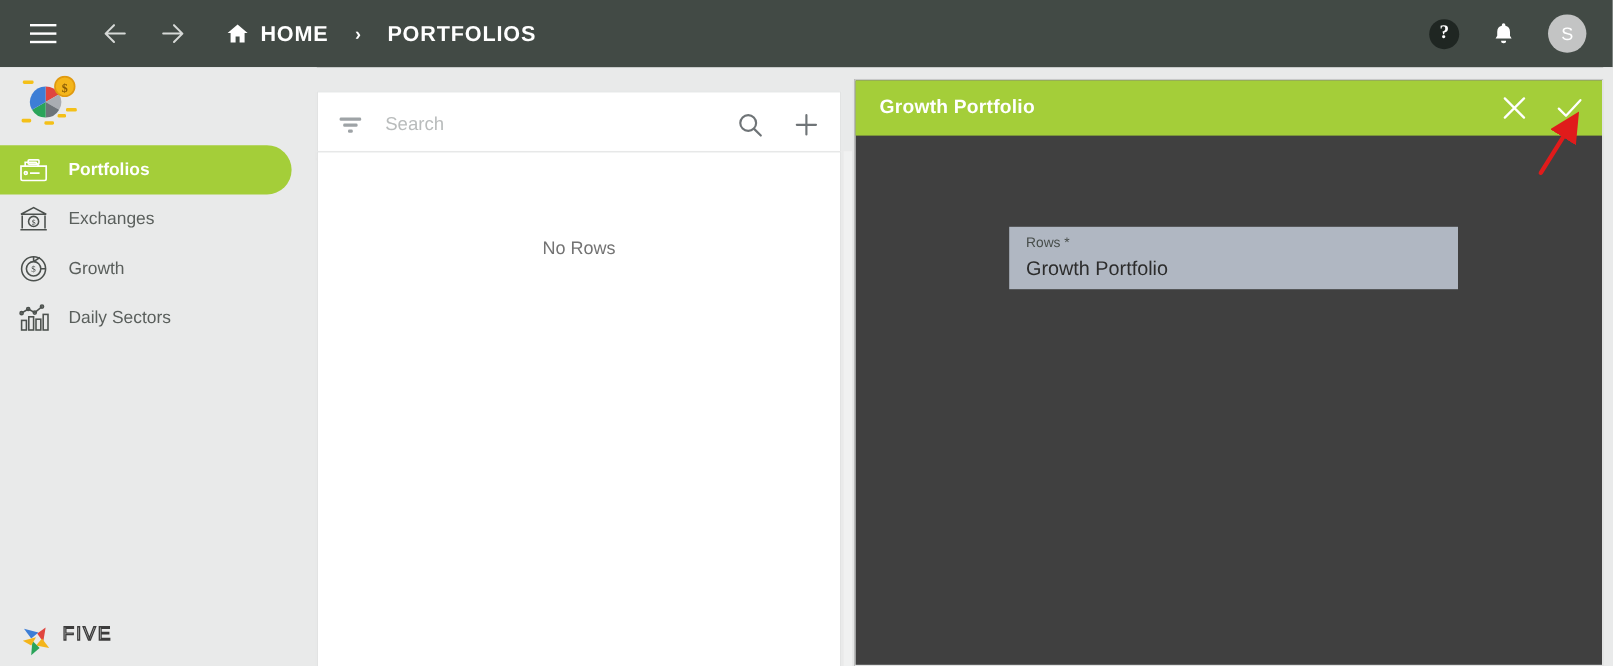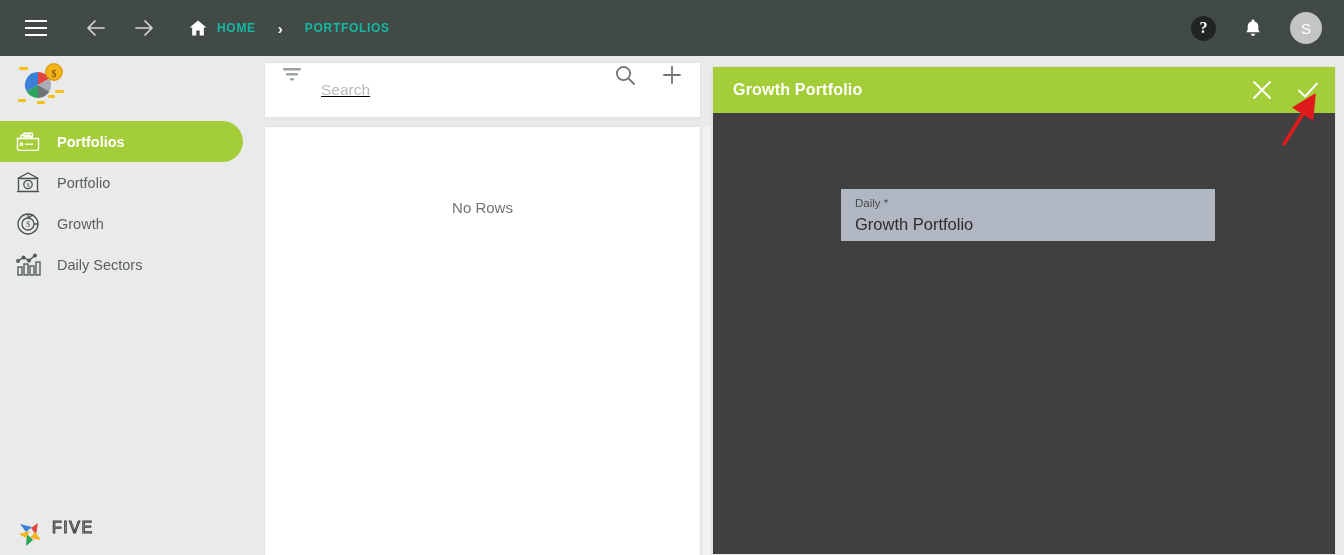--- a/index.html
+++ b/index.html
@@ -28,21 +28,21 @@
   .hamburger span:nth-child(2){ top: 7px; }
   .hamburger span:nth-child(3){ top: 14px; }
 
   .arrow-ic { width: 24px; height: 24px; }
   .arrow-ic svg { display:block; }
 
   .crumbs { display: flex; align-items: center; margin-left: 22px; }
   .crumb-home { display: flex; align-items: center; cursor: pointer; }
   .home-ic { width: 20px; height: 20px; margin-right: 9px; }
   .crumb-txt {
-    color: #14b8a6; font-size: 12px; font-weight: bold;
+    color: #ffffff; font-size: 18px; font-weight: bold;
     letter-spacing: 0.7px;
   }
   .crumb-sep {
     color: #ffffff; font-size: 15px; font-weight: bold;
     margin: 0 22px; line-height: 1;
   }
   .tb-right {
     margin-left: auto; display: flex; align-items: center;
     padding-right: 22px; gap: 26px;
   }
@@ -86,25 +86,24 @@
     display: flex; align-items: flex-start; gap: 6px;
   }
   .five-mark { width: 30px; height: 30px; }
   .five-word { width: 60px; height: 18px; }
 
   
   .list-panel {
     position: absolute; left: 264px; top: 56px; width: 440px; height: 499px;
   }
   .searchbar {
-    position: absolute; left: 0; top: 6px; width: 437px; height: 56px;
+    position: absolute; left: 0; top: 20px; width: 437px; height: 56px;
     background: #ffffff; border: 1px solid #e2e3e3;
-    display: flex; padding: 0 16px;
+    display: flex; align-items: center; padding: 0 16px;
     box-shadow: 0 1px 2px rgba(0,0,0,0.04);
-    text-decoration: underline;
   }
   .filter-ic { width: 22px; height: 22px; margin-right: 18px; cursor: pointer; }
   .search-input {
     flex: 1; border: none; outline: none; font-size: 15.5px;
     color: #3c3c3c; font-family: "Liberation Sans", sans-serif;
     background: transparent;
   }
   .search-input::placeholder { color: #b9bcbc; }
   .search-ic, .plus-ic { width: 24px; height: 24px; cursor: pointer; }
   .search-ic { margin-right: 23px; }
@@ -269,21 +268,21 @@
 
       <div class="nav-item">
         <span class="nav-ic">
           <svg width="28" height="28" viewBox="0 0 28 28" fill="none" stroke="#4c514e" stroke-width="1.3">
             <path d="M3.5 9.5 L14 4 L24.5 9.5 Z"></path>
             <path d="M4.5 10.5 v11 M23.5 10.5 v11 M3 22.5 h22"></path>
             <circle cx="14" cy="15.5" r="4.2"></circle>
             <text x="14" y="18.2" font-size="6.5" fill="#4c514e" stroke="none" text-anchor="middle" font-family="Liberation Serif, serif">$</text>
           </svg>
         </span>
-        <span class="nav-label">Portfolio</span>
+        <span class="nav-label">Exchanges</span>
       </div>
 
       <div class="nav-item">
         <span class="nav-ic">
           <svg width="28" height="28" viewBox="0 0 28 28" fill="none" stroke="#4c514e" stroke-width="1.3">
             <circle cx="14" cy="14" r="10"></circle>
             <circle cx="14" cy="14" r="6"></circle>
             <path d="M14 4 v4 M24 14 h-4 M14 8 L19.2 4.6"></path>
             <text x="14" y="16.6" font-size="7.5" fill="#4c514e" stroke="none" text-anchor="middle" font-family="Liberation Serif, serif">$</text>
           </svg>
@@ -371,21 +370,21 @@
         </span>
         <span class="check-ic">
           <svg width="26" height="26" viewBox="0 0 26 26" fill="none" stroke="#ffffff" stroke-width="1.9">
             <path d="M4 13.5 L10 19.5 L22 6.5" stroke-linecap="round" stroke-linejoin="round"></path>
           </svg>
         </span>
       </div>
     </div>
     <div class="detail-body">
       <div class="field">
-        <div class="field-label">Daily *</div>
+        <div class="field-label">Rows *</div>
         <div class="field-value">Growth Portfolio</div>
       </div>
     </div>
   </div>
 
   <div class="right-edge"></div>
 
   <div class="annot">
     <svg width="70" height="72" viewBox="0 0 70 72">
       <defs>

